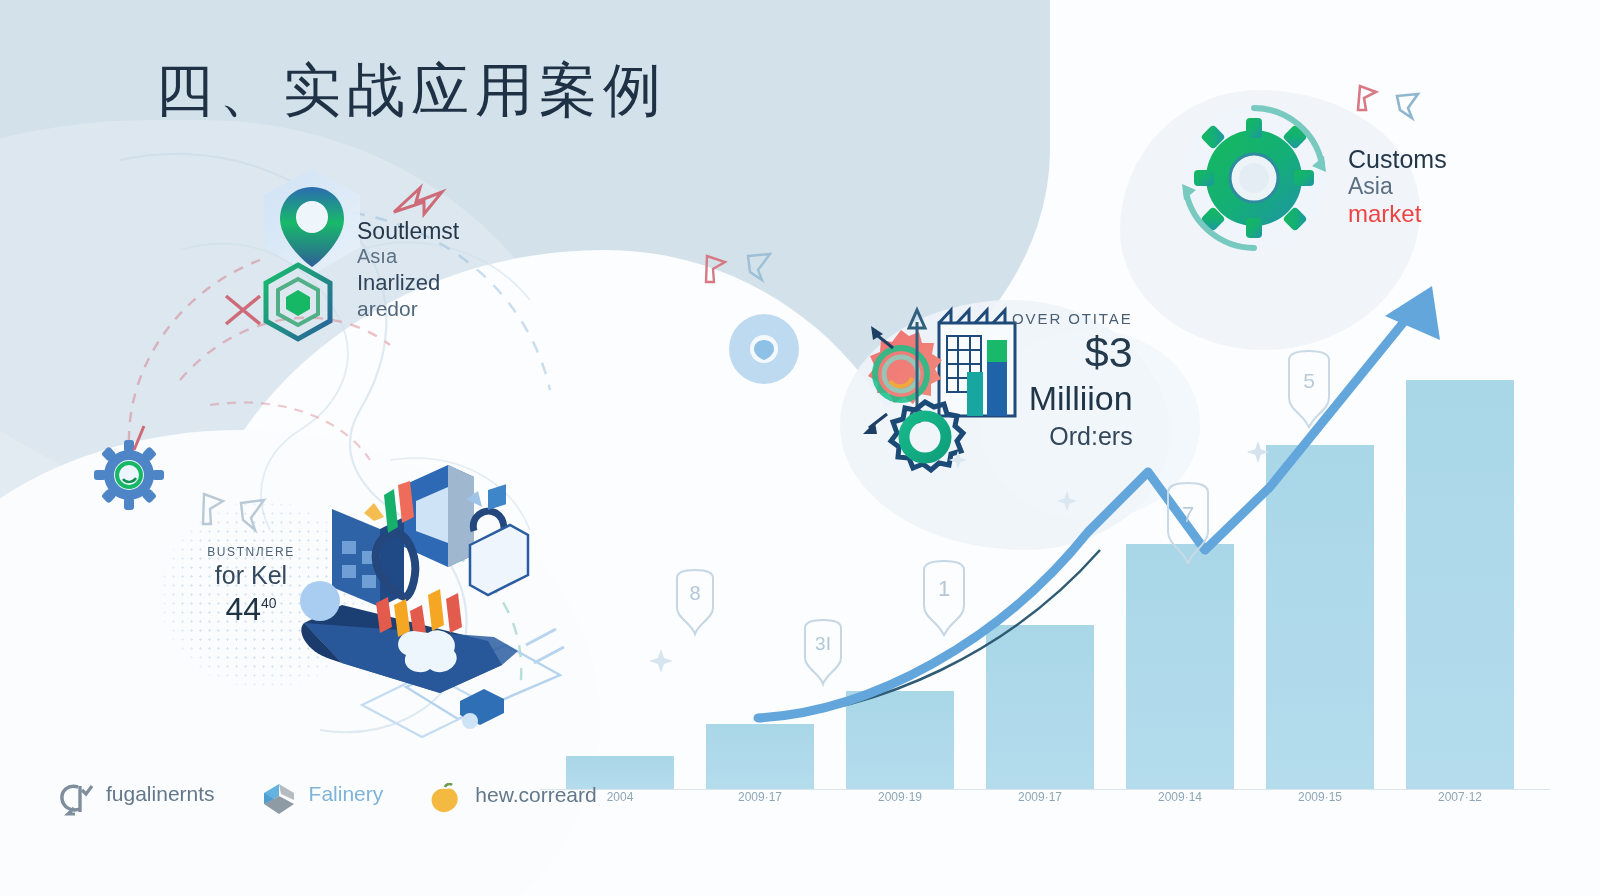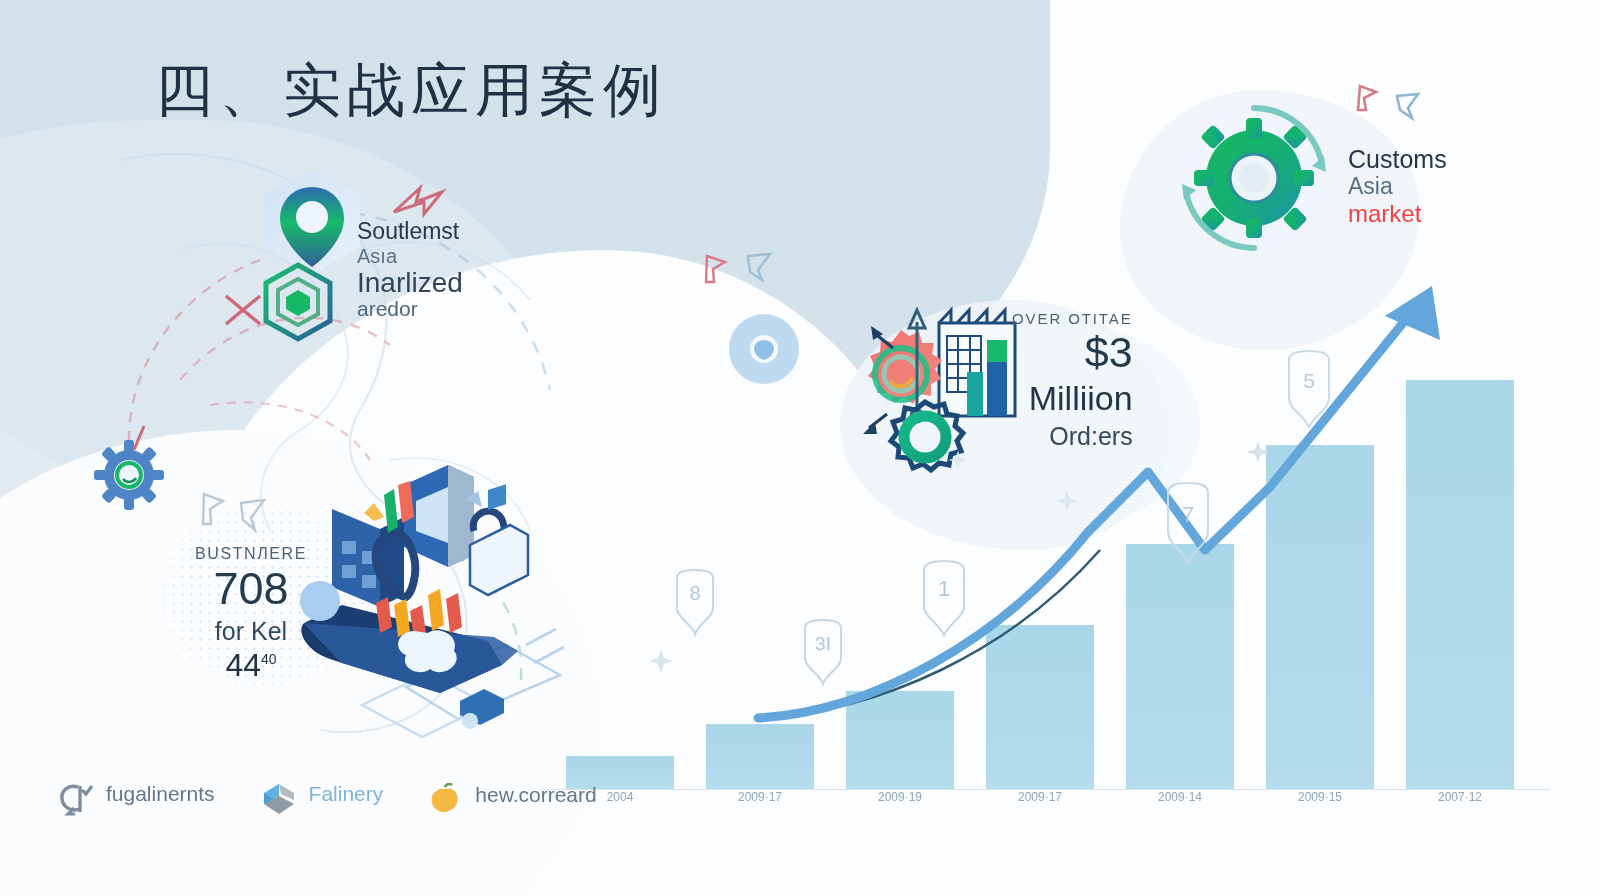--- a/index.html
+++ b/index.html
@@ -66,33 +66,33 @@
     white-space:nowrap;
   }
 
   
   .map-wrap{position:absolute;left:60px;top:130px;width:620px;height:620px;opacity:.55;}
 
   
   .lbl{position:absolute;color:#2b3d4f;}
   .lbl .l1{font-size:23px;line-height:26px;color:#26384a;}
   .lbl .l2{font-size:20px;line-height:25px;color:#5d7184;}
-  .lbl .l3{font-size:28px;line-height:27px;color:#30455a;}
+  .lbl .l3{font-size:22px;line-height:27px;color:#30455a;}
   .lbl .l4{font-size:21px;line-height:26px;color:#51677b;}
 
   #label-southeast{left:357px;top:218px;}
   #label-customs{left:1348px;top:146px;}
   #label-customs .l1{font-size:25px;line-height:27px;color:#24374a;}
   #label-customs .l2{font-size:23px;line-height:27px;color:#5b6f83;}
   #label-customs .l3{font-size:24px;line-height:28px;color:#2d out;}
   #label-customs .l3{font-size:24px;line-height:28px;color:#ef4444;}
 
   
   .stat{position:absolute;text-align:center;}
-  .stat .cap{font-size:16px;letter-spacing:1.6px;color:#4d6276;}
+  .stat .cap{font-size:12px;letter-spacing:1.6px;color:#4d6276;}
   .stat .big{font-size:45px;line-height:52px;color:#243a4d;font-weight:400;}
   .stat .sub{font-size:25px;line-height:32px;color:#33485c;}
   .stat .tiny{font-size:32px;color:#1f3345;}
   .stat .tiny sup{font-size:14px;vertical-align:super;}
 
   #stat-orders{left:1012px;top:310px;text-align:right;}
   #stat-orders .cap{font-size:15px;letter-spacing:1.9px;color:#4a5f73;}
   #stat-orders .big{font-size:43px;line-height:50px;}
   #stat-orders .sub{font-size:34px;line-height:42px;color:#203648;}
   #stat-orders .sub2{font-size:25px;line-height:34px;color:#33485c;}
@@ -383,21 +383,20 @@
 
   <div class="stat" id="stat-orders">
     <div class="cap">OVER OTITAE</div>
     <div class="big">$3</div>
     <div class="sub">Milliion</div>
     <div class="sub2">Ord:ers</div>
   </div>
 
   <div class="stat" id="stat-business">
     <div class="cap">BUSTNЛERE</div>
-    <div class="big">708</div>
     <div class="sub">for Kel</div>
     <div class="tiny">
       <span>44</span><sup>40</sup>
     </div>
   </div>
 
   <div class="chart">
     <div class="axis-line"></div>
 
     <div class="bar" style="left:26px;width:108px;height:33px;"></div>

